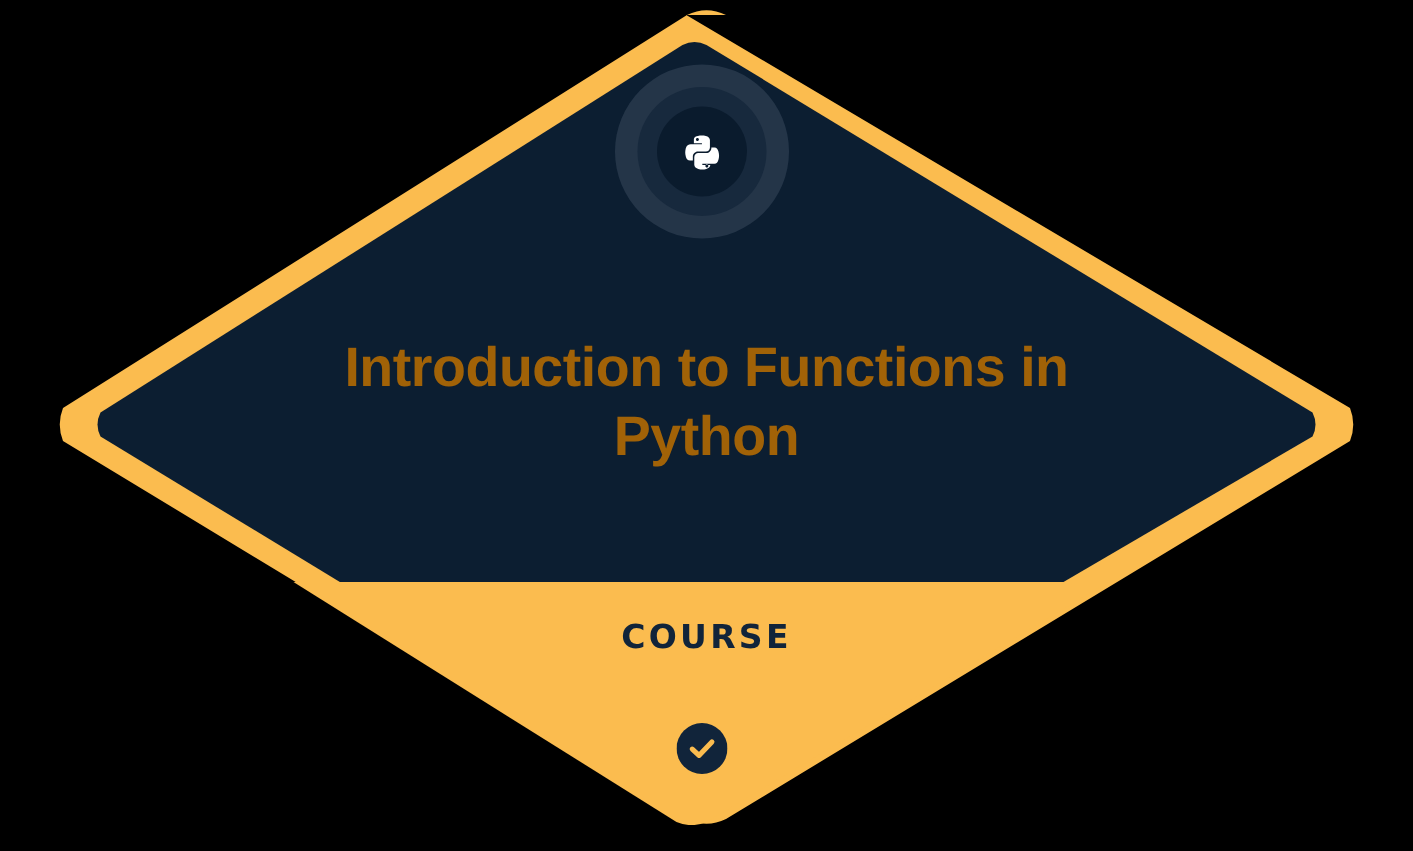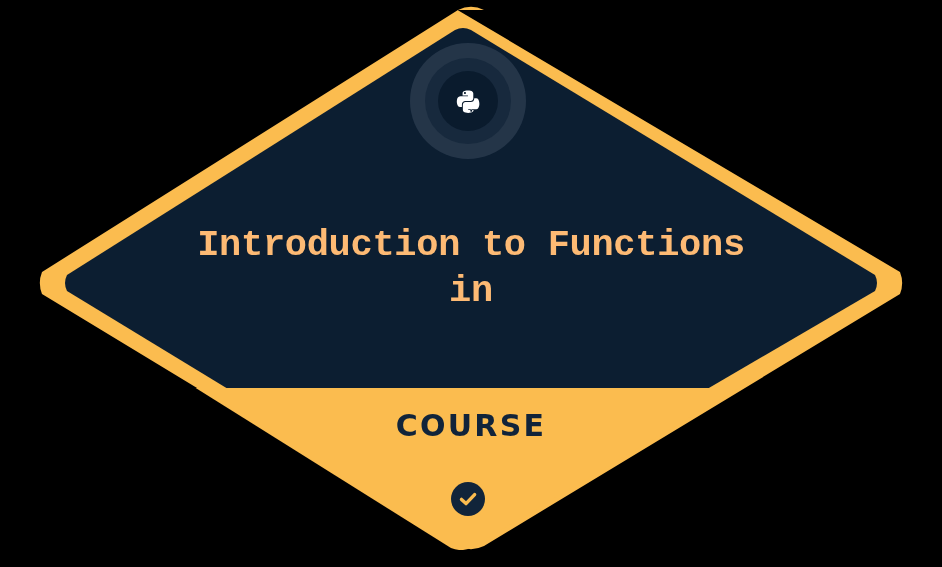--- a/index.html
+++ b/index.html
@@ -44,39 +44,39 @@
     pointer-events: none;
   }
   .overlay > * { pointer-events: auto; }
 
   #course-title {
     position: absolute;
     left: 171px;
     top: 222px;
     width: 600px;
     text-align: center;
-    color: #fdba74;
+    color: #a16207;
     font-size: 37px;
     line-height: 46px;
     font-weight: 700;
     letter-spacing: -0.3px;
-    font-family: Liberation Mono, monospace;
+    font-family: Liberation Sans, sans-serif;
   }
 
   #status-block {
     position: absolute;
     left: 271px;
     top: 408px;
     width: 400px;
     text-align: center;
   }
 
   .status-line {
     color: #11243a;
-    font-size: 30px;
+    font-size: 22px;
     line-height: 35px;
     font-weight: 700;
     letter-spacing: 2.2px;
     font-family: "DejaVu Sans", "Liberation Sans", sans-serif;
   }
 
   #check-badge {
     position: absolute;
     left: 451px;
     top: 482px;
@@ -142,20 +142,21 @@
     <g transform="translate(468,101) scale(0.205) translate(-55,-55)">
       <path fill="#ffffff" d="M54.3 3.3c-4.5 0-8.8.4-12.6 1.1-11.1 2-13.1 6-13.1 13.6v10h26.2v3.3H18.7c-7.6 0-14.3 4.6-16.4 13.3-2.4 10-2.5 16.2 0 26.6 1.9 7.8 6.3 13.3 13.9 13.3h9V71.6c0-8.6 7.5-16.2 16.4-16.2h26.1c7.3 0 13.1-6 13.1-13.3V18c0-7.1-6-12.4-13.1-13.6-4.5-.7-9.2-1.1-13.4-1.1zM40.1 11.3c2.7 0 4.9 2.2 4.9 5 0 2.7-2.2 4.9-4.9 4.9-2.7 0-4.9-2.2-4.9-4.9 0-2.8 2.2-5 4.9-5z"></path>
       <path fill="#ffffff" d="M85.5 31.3v12.3c0 9-7.6 16.5-16.4 16.5H43c-7.2 0-13.1 6.2-13.1 13.3v25c0 7.1 6.2 11.3 13.1 13.3 8.3 2.4 16.3 2.9 26.1 0 6.6-1.9 13.1-5.8 13.1-13.3V98.5H56.1v-3.3h39.3c7.6 0 10.4-5.3 13.1-13.3 2.8-8.2 2.6-16.1 0-26.6-1.9-7.6-5.5-13.3-13.1-13.3h-9.9zM70.8 97.3c2.7 0 4.9 2.2 4.9 4.9 0 2.8-2.2 5-4.9 5-2.7 0-4.9-2.2-4.9-5 0-2.7 2.2-4.9 4.9-4.9z"></path>
     </g>
   </svg>
 
   <div class="overlay">
 
     <div id="course-title">
       <span>Introduction to Functions in</span><br>
+      <span>Python</span>
     </div>
 
     <div id="status-block">
       <div class="status-line">COURSE</div>
     </div>
 
     <svg id="check-badge" viewBox="0 0 34 34" xmlns="http://www.w3.org/2000/svg">
       <circle cx="17" cy="17" r="17" fill="#11243a"></circle>
       <path d="M10.5 17.4 L15 21.6 L23.6 12.6" fill="none" stroke="#fbbc4f" stroke-width="3.4" stroke-linecap="round" stroke-linejoin="round"></path>
     </svg>

